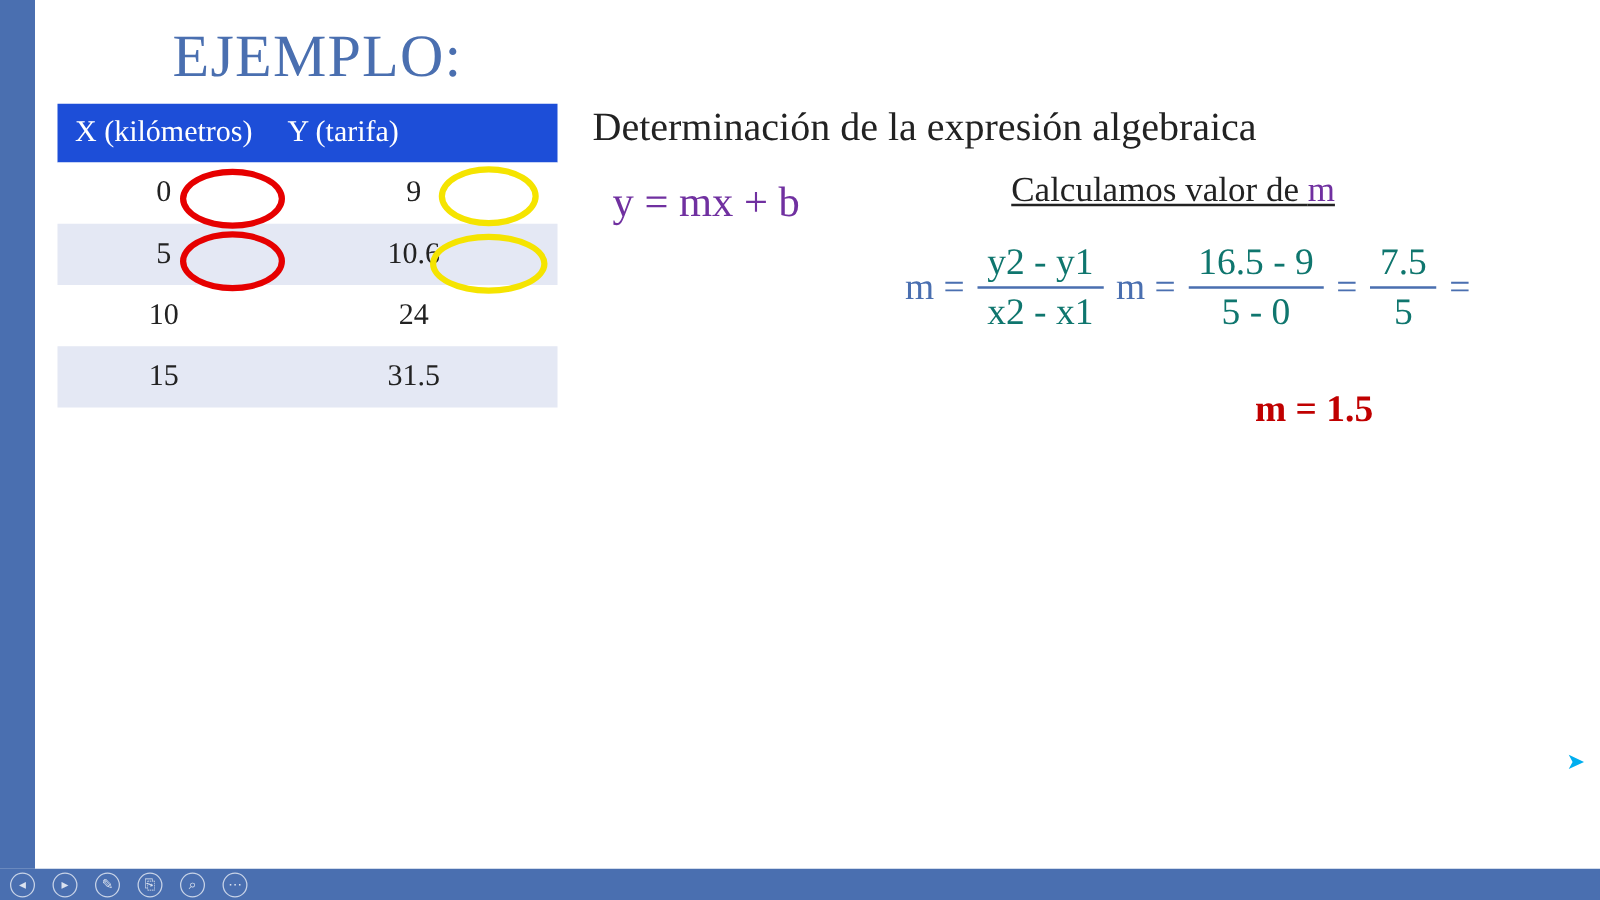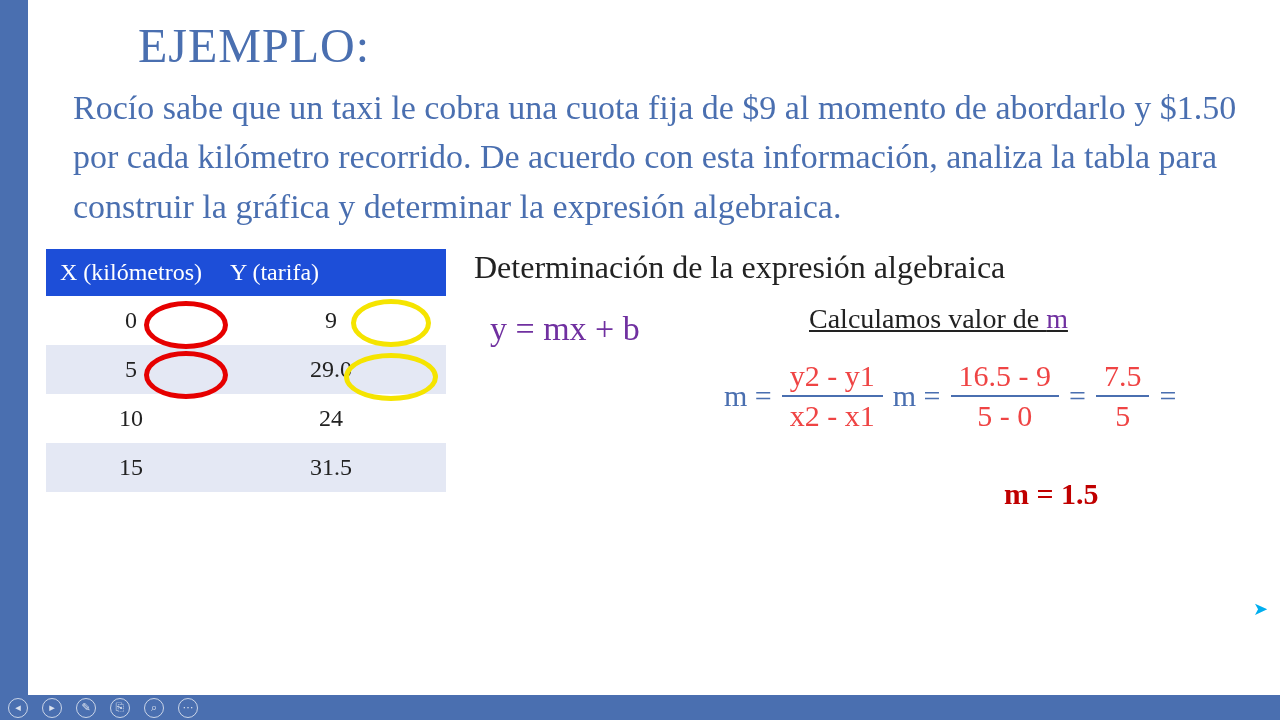--- a/index.html
+++ b/index.html
@@ -55,21 +55,21 @@
   .eq { color: #7030a0; font-size: 34px; display: inline-block; margin-left: 16px; }
   .calc-label { color: #222; font-size: 28px; position: absolute; left: 335px; top: 54px; text-decoration: underline; }
   .m-text { color: #7030a0; }
   .frac-row {
     position: absolute; left: 250px; top: 108px;
     display: flex; align-items: center; gap: 10px;
     color: #4a6fb0; font-size: 30px;
   }
   .frac {
     display: inline-flex; flex-direction: column; align-items: center;
-    color: #ef4444;
+    color: #0f766e;
   }
   .frac .top, .frac .bot { padding: 2px 8px; white-space: nowrap; }
   .frac .bar { width: 100%; height: 2px; background: #4a6fb0; }
   .result {
     position: absolute; left: 530px; top: 228px;
     color: #c00000; font-size: 30px; font-weight: bold;
   }
   .bottom-bar {
     position: absolute; left: 0; bottom: 0; width: 100%; height: 25px;
     background: #4a6fb0; display: flex; align-items: center; gap: 14px;
@@ -85,37 +85,36 @@
     color: #00aeef; font-size: 18px;
   }
 </style>
 </head>
 <body>
 
 <div class="left-bar"></div>
 
 <div class="content">
   <h1 class="title">EJEMPLO:</h1>
-  <p class="problem">Rocío sabe que un taxi le cobra una cuota fija de $9 al momento de abordarlo y $1.50 por cada kilómetro recorrido. De acuerdo con esta información, analiza la tabla para construir la gráfica y determinar la expresión algebraica.</p>
 
   <div class="lower">
     <div class="table-wrap">
       <table>
         <tbody>
             <tr>
           <th>X (kilómetros)</th>
           <th>Y (tarifa)</th>
         </tr>
         <tr>
               <td>0</td>
               <td>9</td>
             </tr>
         <tr>
               <td>5</td>
-              <td>29.0</td>
+              <td>10.6</td>
             </tr>
         <tr>
               <td>10</td>
               <td>24</td>
             </tr>
         <tr>
               <td>15</td>
               <td>31.5</td>
             </tr>
       </tbody>

